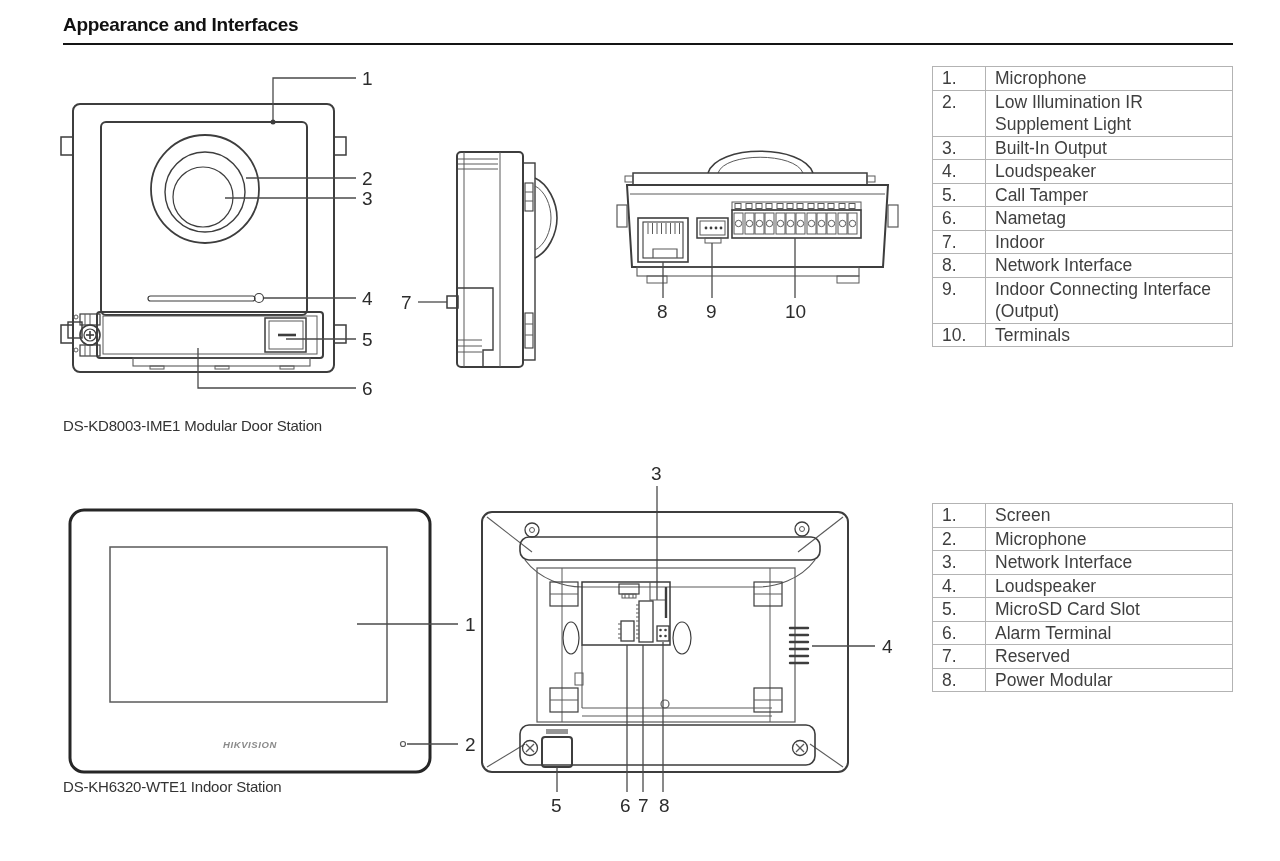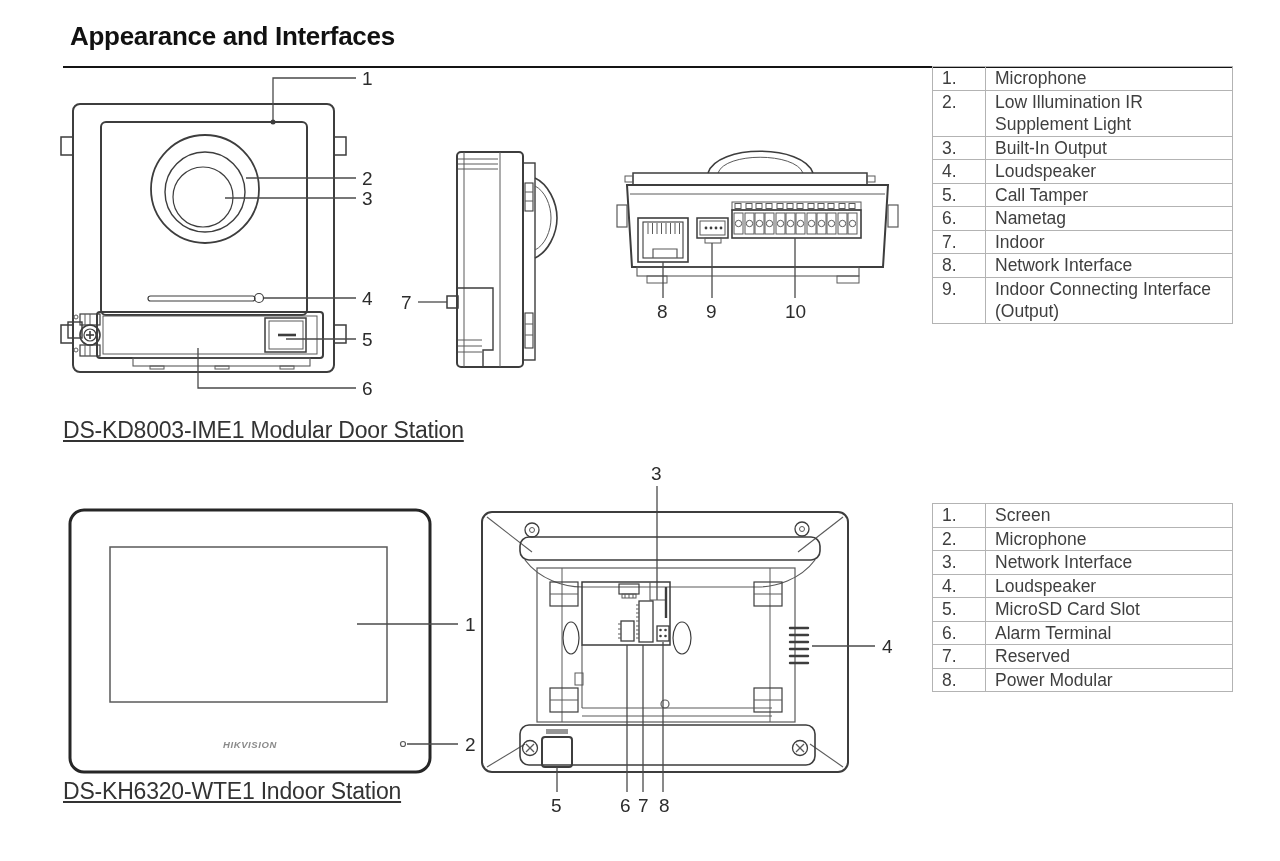--- a/index.html
+++ b/index.html
@@ -5,24 +5,24 @@
   html,body{margin:0;padding:0;background:#fff;}
   body{
     width:1280px;height:861px;position:relative;overflow:hidden;
     font-family:"Liberation Sans","DejaVu Sans",sans-serif;color:#2f2f2f;
   }
   .title-wrap{
     position:absolute;left:63px;top:14px;width:1170px;
     border-bottom:2.5px solid #141414;padding-bottom:7px;
   }
   .title-wrap h1{
-    margin:7px;font-size:26px;font-weight:bold;letter-spacing:-0.3px;color:#111;
+    margin:0;font-size:19px;font-weight:bold;letter-spacing:-0.3px;color:#111;
   }
   .caption{
-    position:absolute;left:63px;font-size:23px;color:#333;letter-spacing:-0.2px;text-decoration:underline;
+    position:absolute;left:63px;font-size:15px;color:#333;letter-spacing:-0.2px;
   }
   .caption.door{top:417px;}
   .caption.indoor{top:778px;}
   table.parts-table{
     position:absolute;left:932px;width:301px;border-collapse:collapse;
     font-size:17.5px;color:#3f3f3f;table-layout:fixed;
   }
   table.parts-table.door{top:66px;}
   table.parts-table.indoor{top:503px;}
   table.parts-table td{
@@ -275,20 +275,24 @@
         <td class="num">7.</td>
         <td>Indoor</td>
       </tr>
     <tr>
         <td class="num">8.</td>
         <td>Network Interface</td>
       </tr>
     <tr>
         <td class="num">9.</td>
         <td>Indoor Connecting Interface (Output)</td>
+      </tr>
+    <tr>
+        <td class="num">10.</td>
+        <td>Terminals</td>
       </tr>
   </tbody>
 </table>
 
 <svg style="left:60px;top:490px;" width="430" height="300" viewBox="0 0 430 300">
   <rect x="10" y="20" width="360" height="262" rx="14" fill="#fff" stroke="#262626" stroke-width="3"></rect>
   <rect class="thin" x="50" y="57" width="277" height="155" stroke-width="1.5"></rect>
   <text class="brand-text" x="163" y="258">HIKVISION</text>
   <circle class="thin" cx="343" cy="254" r="2.5" stroke-width="1.2" fill="none"></circle>
   <line class="callout" x1="297" y1="134" x2="398" y2="134"></line>

